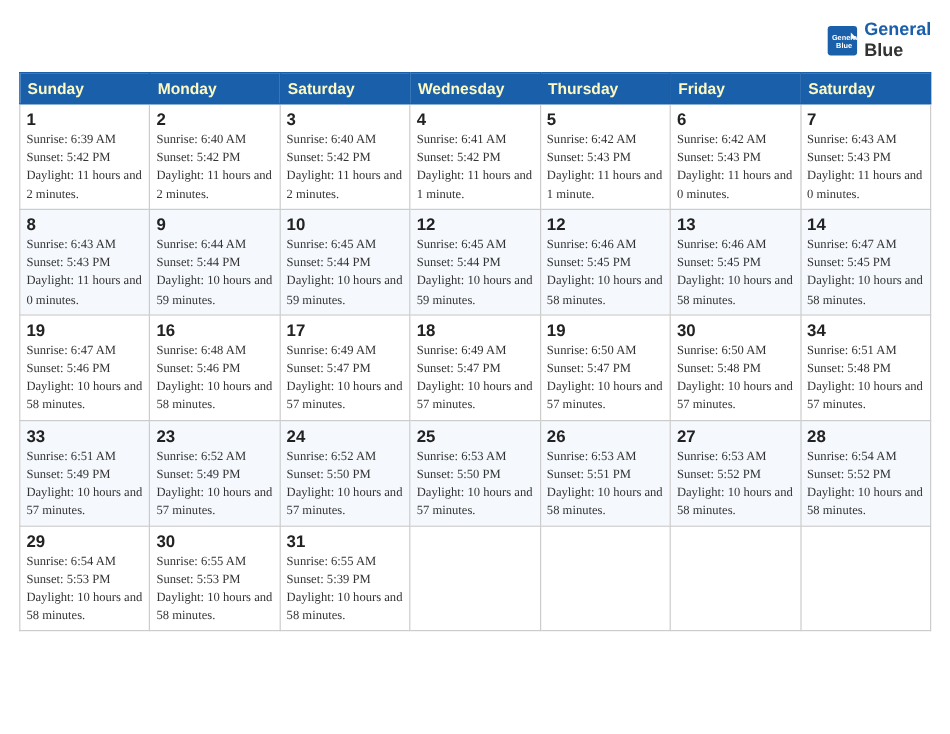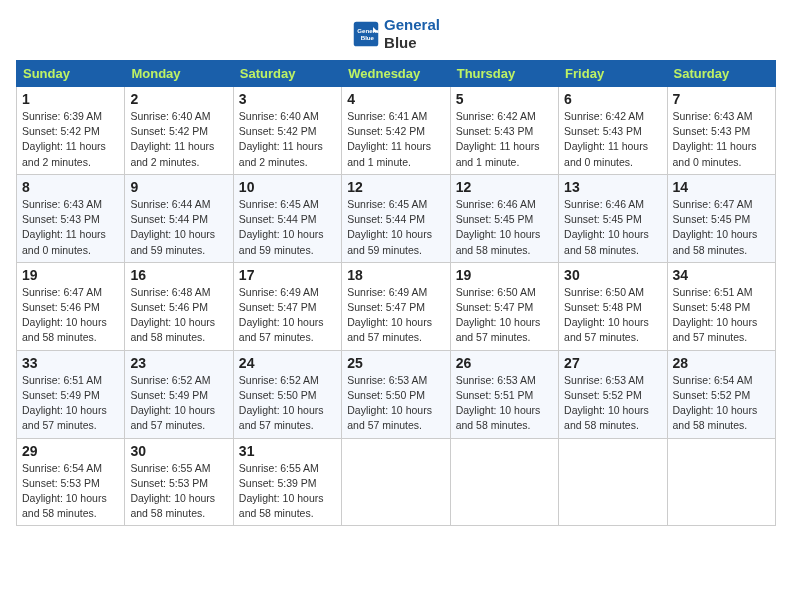--- a/index.html
+++ b/index.html
@@ -5,21 +5,21 @@
     * { box-sizing: border-box; margin: 0; padding: 0; }
     body {
       font-family: Arial, sans-serif;
       background: #fff;
       width: 792px;
       min-height: 612px;
       padding: 16px;
     }
     .header {
       display: flex;
-      justify-content: center;
+      justify-content: flex-end;
       align-items: flex-start;
       margin-bottom: 8px;
     }
     .logo {
       display: flex;
       align-items: center;
       gap: 4px;
     }
     .logo-icon {
       width: 28px;
@@ -37,21 +37,21 @@
       font-size: 15px;
       color: #555;
     }
     .calendar {
       width: 100%;
       border-collapse: collapse;
       font-size: 11px;
     }
     .calendar th {
       background: #1a5faa;
-      color: #bef264;
+      color: #fef9c3;
       text-align: left;
       padding: 5px 6px;
       font-size: 13px;
       font-weight: bold;
       border: 1px solid #1a5faa;
     }
     .calendar td {
       border: 1px solid #ccc;
       vertical-align: top;
       padding: 4px 5px;
@@ -66,20 +66,21 @@
       font-size: 14px;
       font-weight: bold;
       color: #222;
       display: block;
       margin-bottom: 2px;
     }
     .day-info {
       color: #333;
       line-height: 1.45;
       font-size: 10.5px;
+      font-family: Liberation Serif, serif;
     }
     .empty-cell {
       background: #fff !important;
     }
   </style>
 </head>
 <body>
 
 <div class="header">
   <div class="logo">

